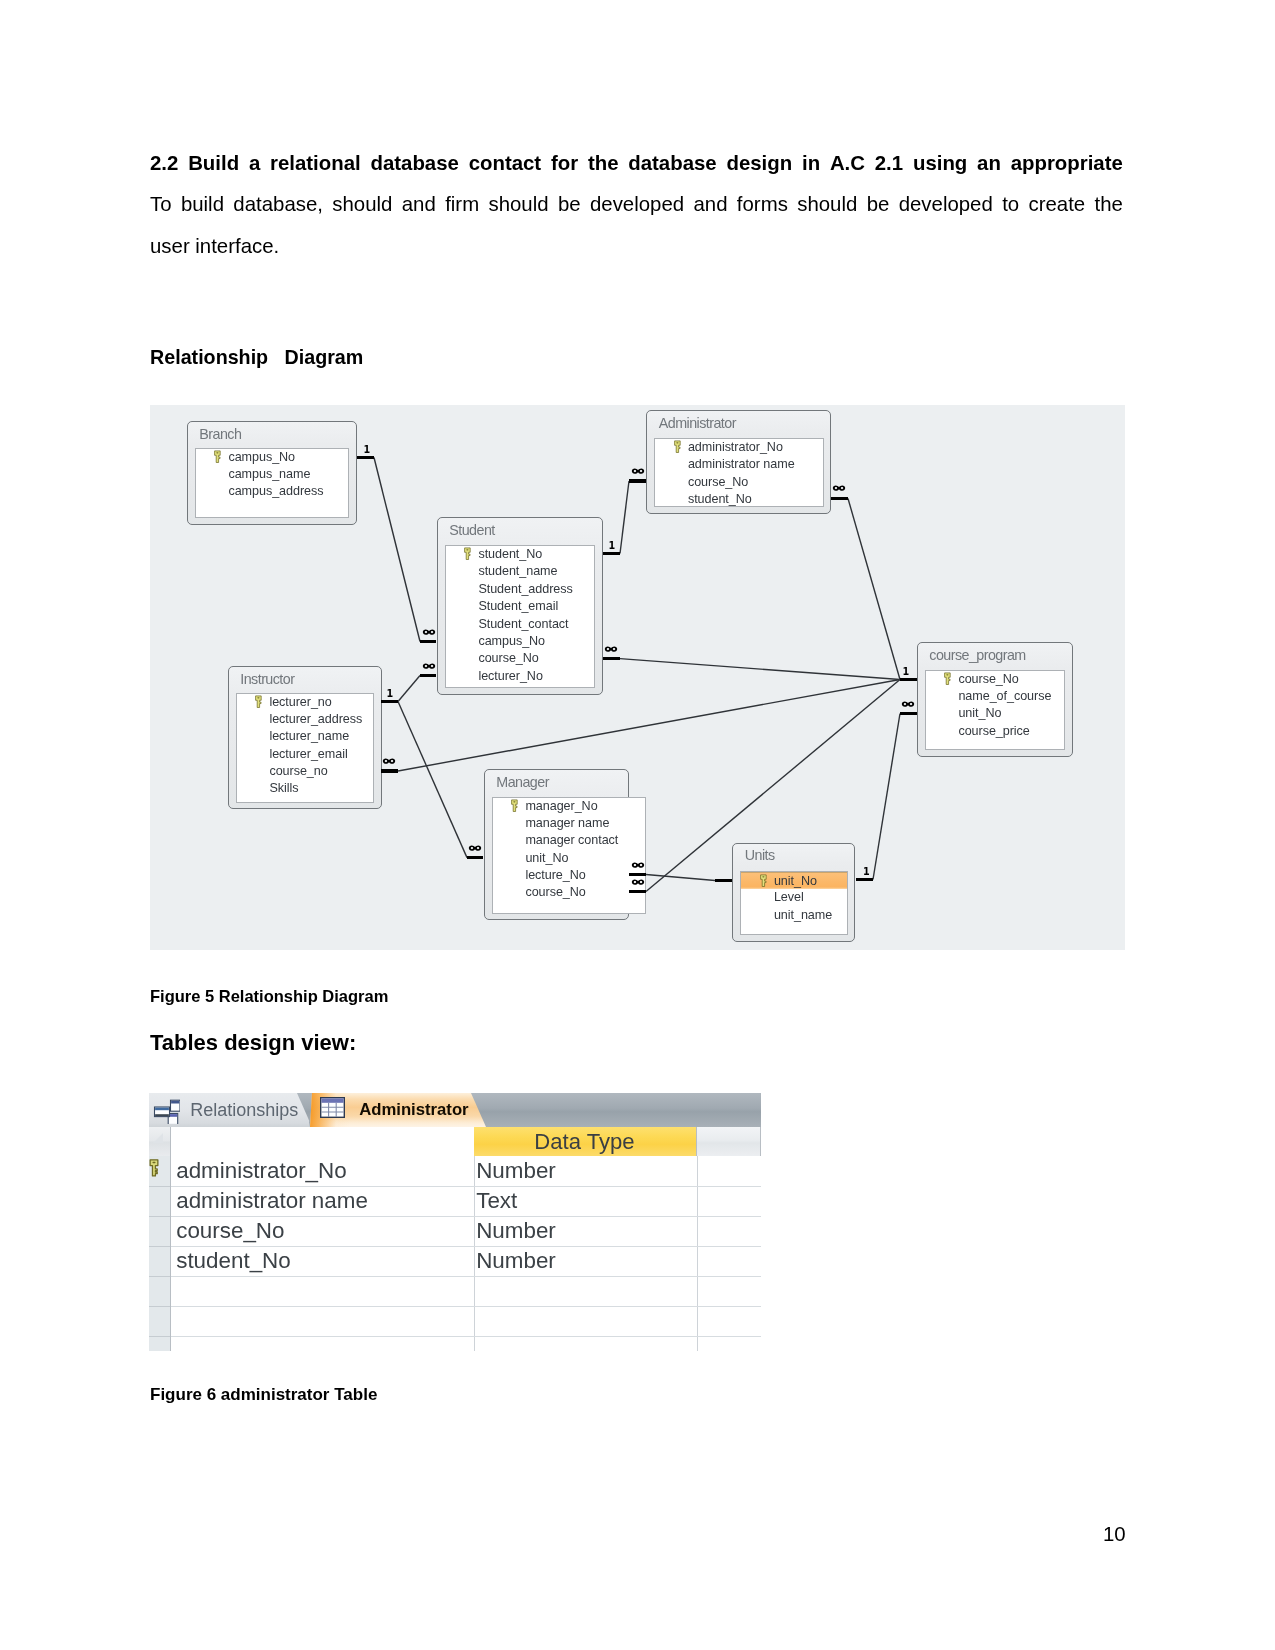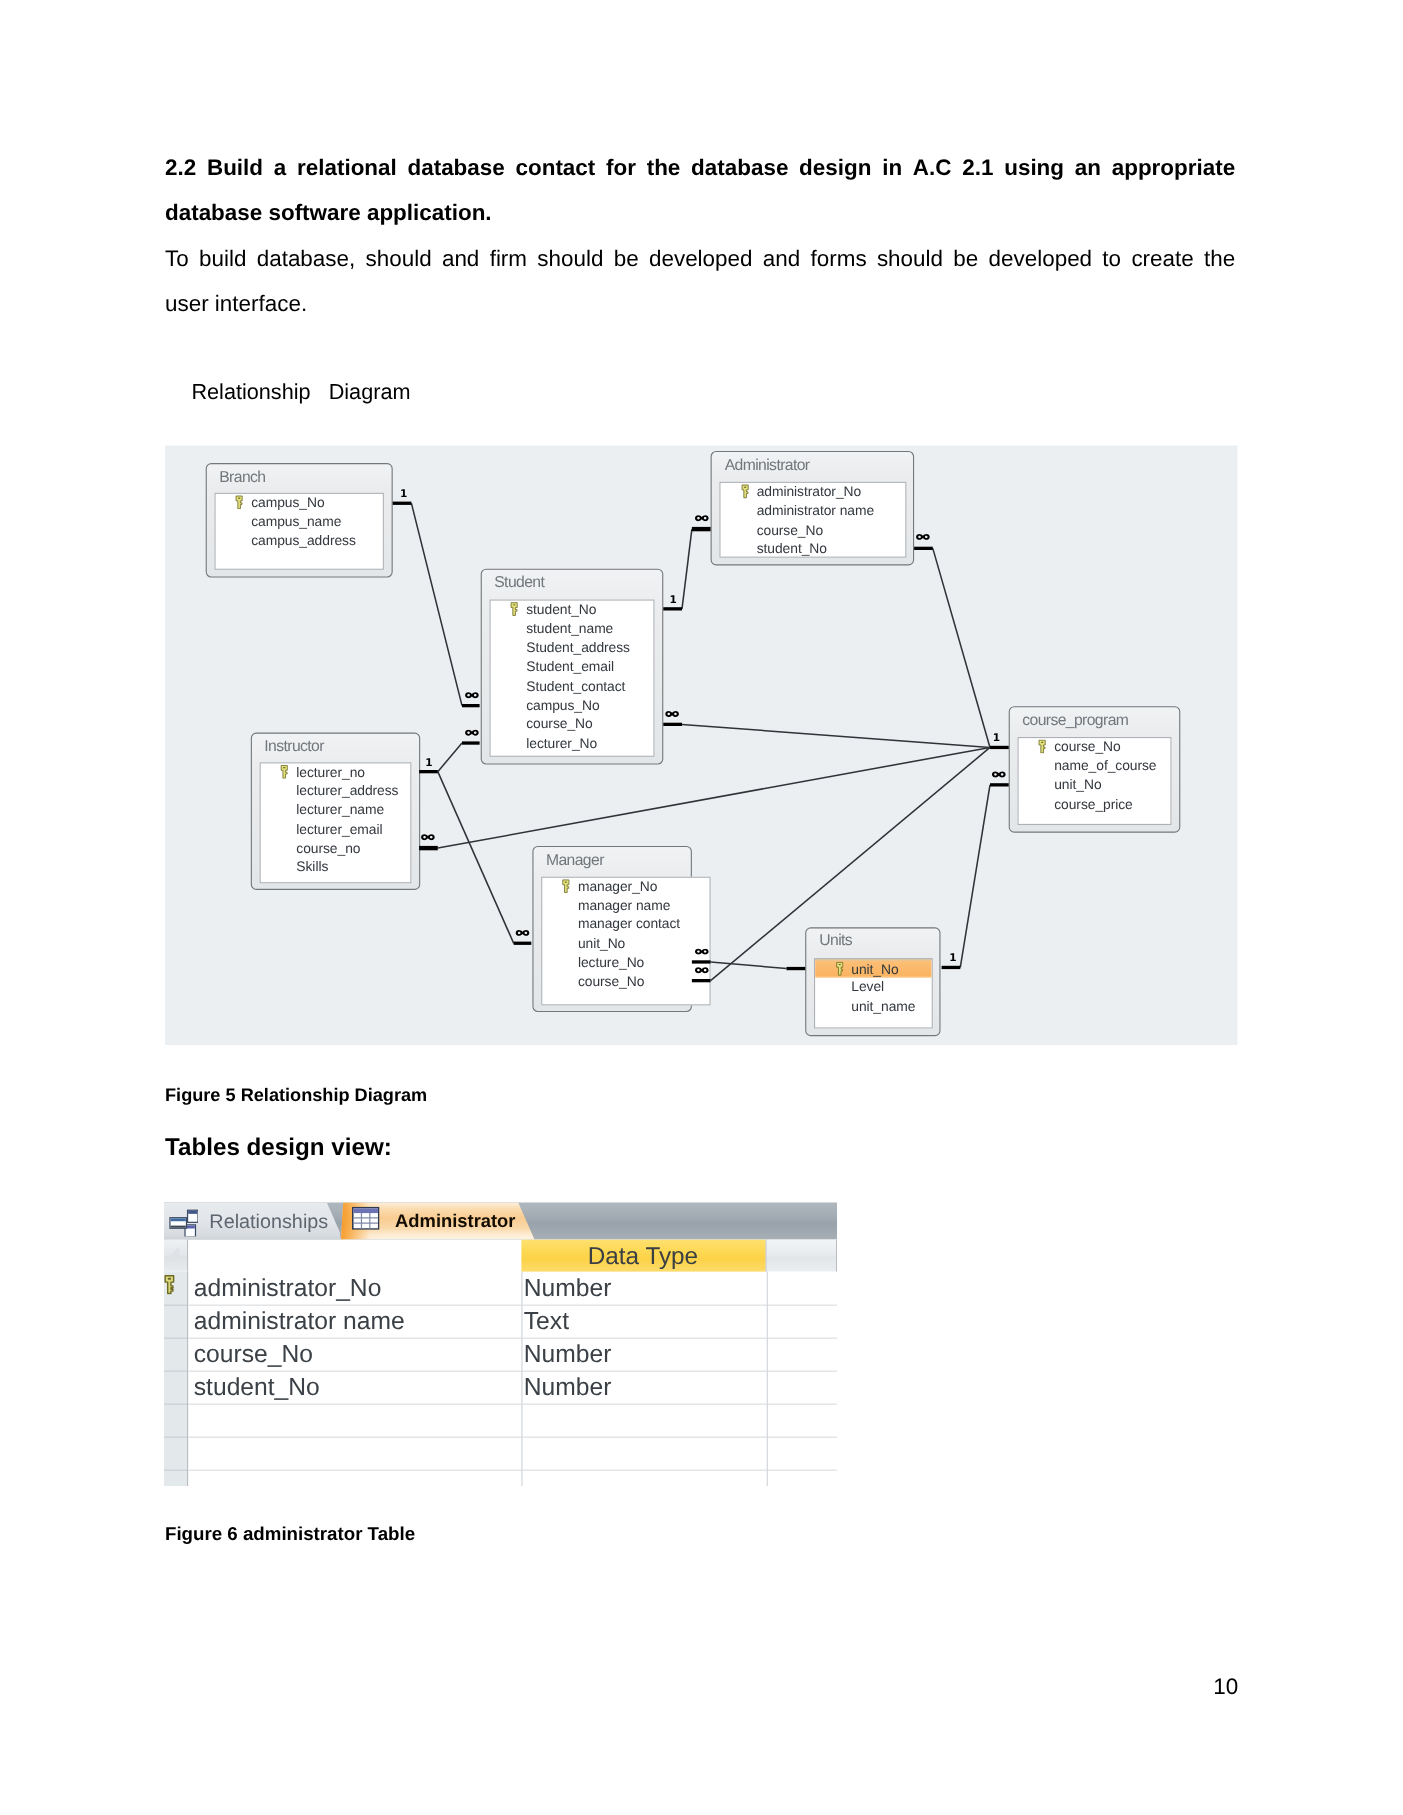--- a/index.html
+++ b/index.html
@@ -2,25 +2,25 @@
 <html><head>
 <meta charset="utf-8">
 <title>Relationship Diagram</title>
 <style>
   html,body{margin:0;padding:0;}
   body{width:1275px;height:1650px;background:#fff;}
   .page{position:relative;width:1275px;height:1650px;overflow:hidden;
         font-family:"Liberation Sans",sans-serif;color:#000;}
 
   
-  .doc{position:absolute;left:150px;top:133px;width:973px;}
+  .doc{position:absolute;left:150px;top:143px;width:973px;}
   .tline{font-size:20.4px;line-height:41.4px;height:41.4px;white-space:nowrap;}
   .tline.j{display:flex;justify-content:space-between;}
   .tline.b{font-weight:bold;}
-  .sec-title{position:absolute;left:150px;top:345px;font-size:19.7px;font-weight:normal;white-space:pre;line-height:24px;margin-left:24px;}
+  .sec-title{position:absolute;left:150px;top:345px;font-size:19.7px;font-weight:bold;white-space:pre;line-height:24px;}
   .fig5{position:absolute;left:150px;top:986px;font-size:16.5px;font-weight:bold;line-height:20px;}
   .subsec{position:absolute;left:150px;top:1030px;font-size:22px;font-weight:bold;line-height:26px;}
   .fig6{position:absolute;left:150px;top:1385px;font-size:17px;font-weight:bold;line-height:20px;}
   .pageno{position:absolute;left:1103px;top:1521px;font-size:20.4px;line-height:26px;}
 
   
   #diagram{position:absolute;left:150px;top:405px;width:975px;height:545px;background:#eceff1;}
   #diagram .links{position:absolute;left:0;top:0;}
   .tbl{position:absolute;box-sizing:border-box;border:1px solid #72777b;border-radius:5px;
        background:linear-gradient(to bottom,#f0f2f4 0%,#eaecee 22%,#e7e9eb 60%,#e3e6e8 100%);}
@@ -101,21 +101,20 @@
         <span>the</span>
         <span>database</span>
         <span>design</span>
         <span>in</span>
         <span>A.C</span>
         <span>2.1</span>
         <span>using</span>
         <span>an</span>
         <span>appropriate</span>
       </div>
-    <div class="tline b">database software application.</div>
     <div class="tline j">
         <span>To</span>
         <span>build</span>
         <span>database,</span>
         <span>should</span>
         <span>and</span>
         <span>firm</span>
         <span>should</span>
         <span>be</span>
         <span>developed</span>

